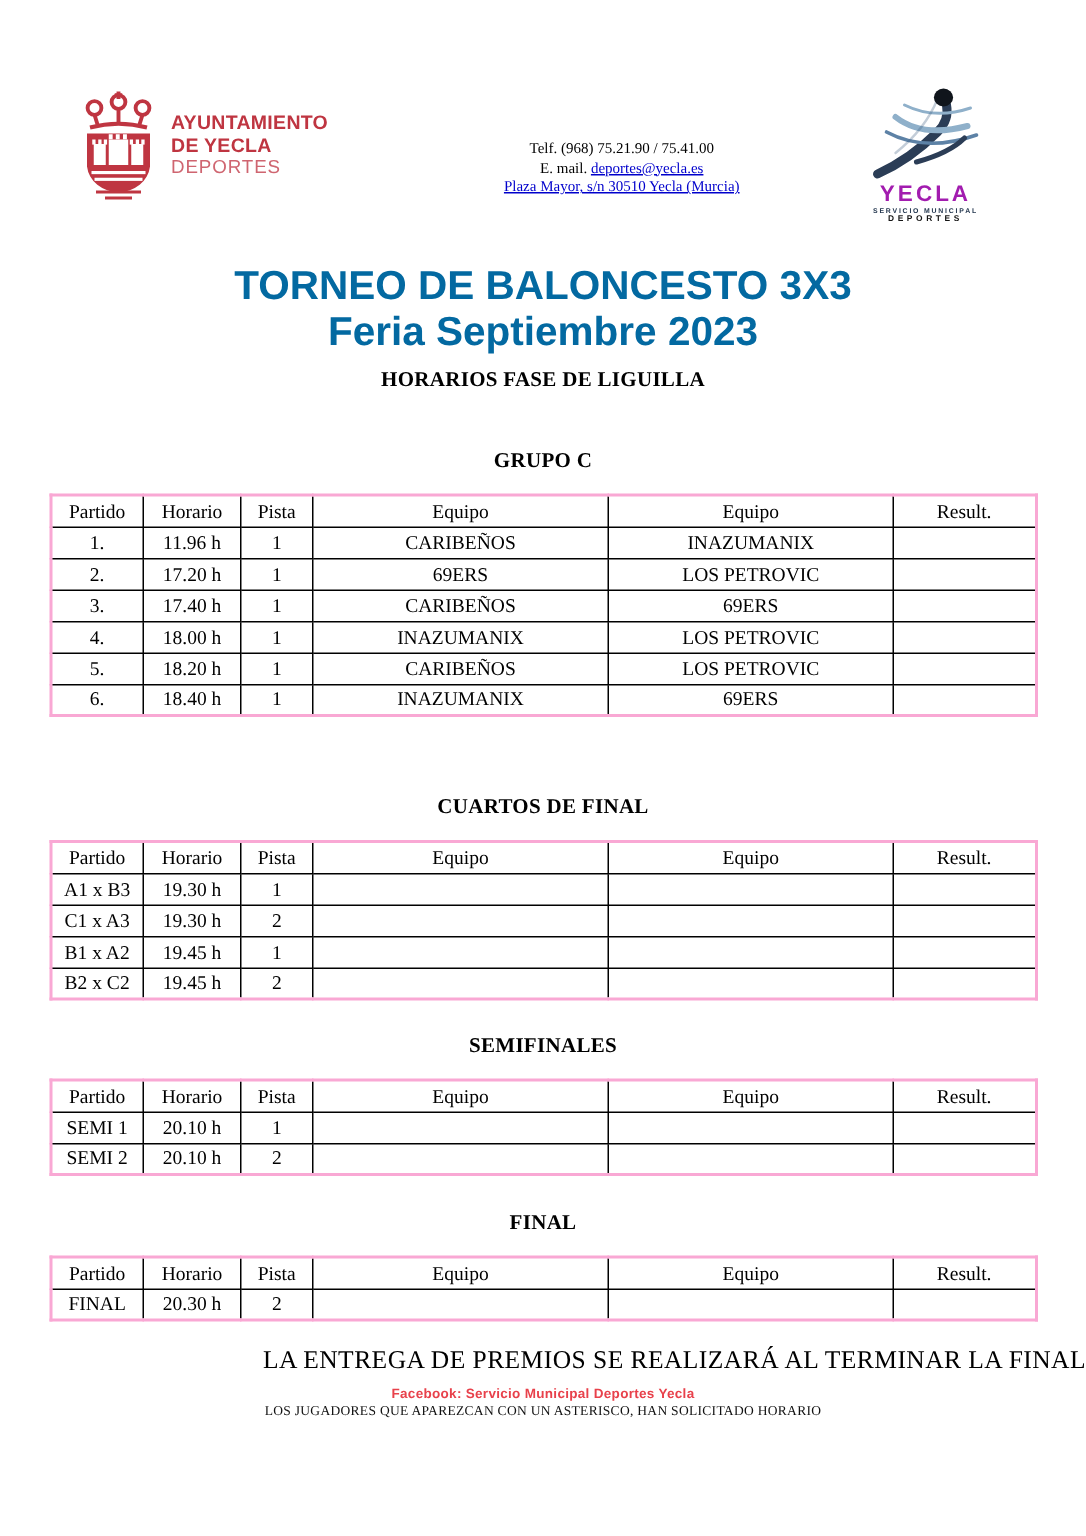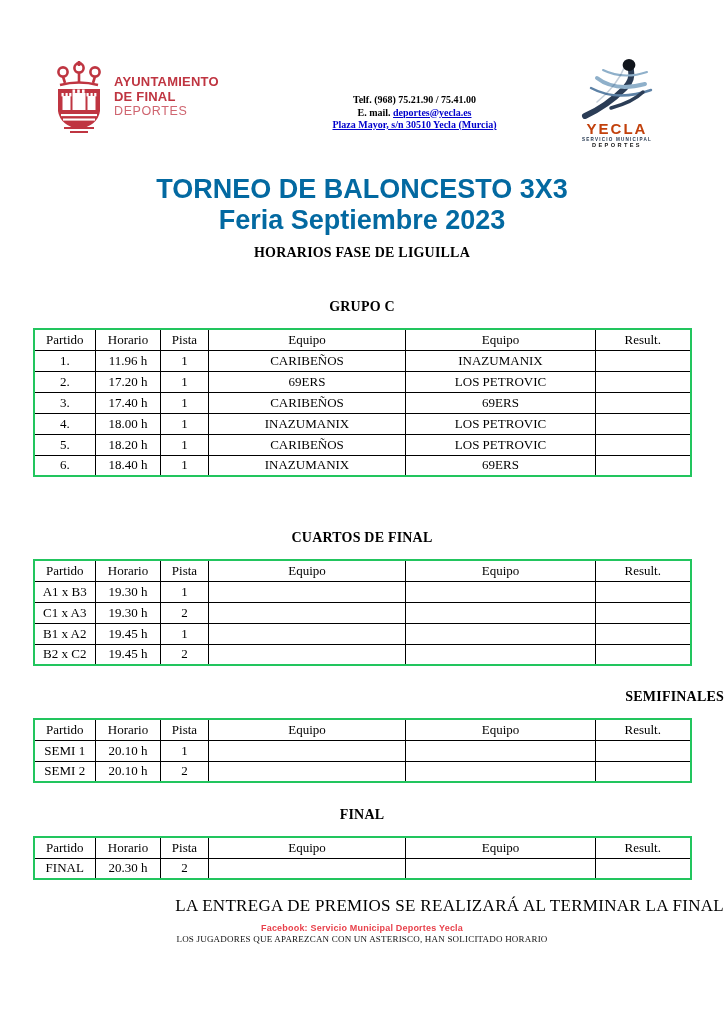--- a/index.html
+++ b/index.html
@@ -27,29 +27,28 @@
     font-size: 13px; font-weight: bold; color: #bf3541; letter-spacing: .2px;
   }
   .logo-left-text .l3 { font-size: 12.5px; font-weight: 400; color: #cf6570; letter-spacing: .6px; }
 
   .contact {
     margin-top: 36px;
     text-align: center;
     font-size: 10px;
     line-height: 12.5px;
     width: 230px;
-    font-weight: bold;
   }
   .contact a { color: #0000cc; text-decoration: underline; cursor: pointer; }
 
   .logo-right { width: 110px; text-align: center; margin-top: 0; }
   .logo-right-text { margin-top: -4px; }
   .logo-right-text .yecla {
     font-family: "Liberation Sans", sans-serif;
-    font-size: 15px; font-weight: bold; letter-spacing: 2px; color: #c2410c;
+    font-size: 15px; font-weight: bold; letter-spacing: 2px; color: #a21caf;
   }
   .logo-right-text .serv {
     font-family: "Liberation Sans", sans-serif;
     font-size: 4.6px; font-weight: bold; letter-spacing: 1.2px; color: #23364e;
   }
   .logo-right-text .dep {
     font-family: "Liberation Sans", sans-serif;
     font-size: 5.6px; font-weight: bold; letter-spacing: 2.4px; color: #141414;
   }
 
@@ -67,42 +66,42 @@
   
   .sec-heading {
     text-align: center;
     font-weight: bold;
     font-size: 14px;
     letter-spacing: .2px;
   }
   .h-grupo     { margin-top: 38px; }
   .h-horarios  { margin-top: 9px; }
   .h-cuartos   { margin-top: 53px; }
-  .h-semis     { margin-top: 23px; text-align: right; }
+  .h-semis     { margin-top: 23px; }
   .h-final     { margin-top: 24px; }
 
   
   table.sched {
     width: 657px;
     margin: 13px auto 0 auto;
     border-collapse: collapse;
     table-layout: fixed;
     font-size: 13px;
   }
   table.sched th, table.sched td {
     border: 1px solid #000;
     text-align: center;
     vertical-align: middle;
     height: 21px;
     padding: 1px 3px;
     font-weight: normal;
     white-space: nowrap;
     overflow: hidden;
   }
-  table.sched { border: 2px solid #22c55e; }
+  table.sched { border: 2px solid #f9a8d4; }
   .t-cuartos, .t-semis { margin-top: 12px; }
   .t-final { margin-top: 9px; }
 
   .note {
     margin-top: 3px;
     text-align: center;
     font-size: 11.5px;
     letter-spacing: .2px;
   }
 
@@ -164,21 +163,21 @@
           <rect x="9" y="56" width="36" height="2.1"></rect>
           <rect x="11" y="60.5" width="32" height="2.1"></rect>
         </g>
         <g stroke="#bf3541" stroke-width="2" fill="none">
           <path d="M12 70 h30"></path>
           <path d="M18 74 h18"></path>
         </g>
       </svg>
       <div class="logo-left-text">
         <div class="l1">AYUNTAMIENTO</div>
-        <div class="l2">DE FINAL</div>
+        <div class="l2">DE YECLA</div>
         <div class="l3">DEPORTES</div>
       </div>
     </div>
 
     <div class="contact">
       <div>Telf. (968) 75.21.90 / 75.41.00</div>
       <div><span>E. mail. </span><a>deportes@yecla.es</a></div>
       <div><a>Plaza Mayor, s/n 30510 Yecla (Murcia)</a></div>
     </div>
 

